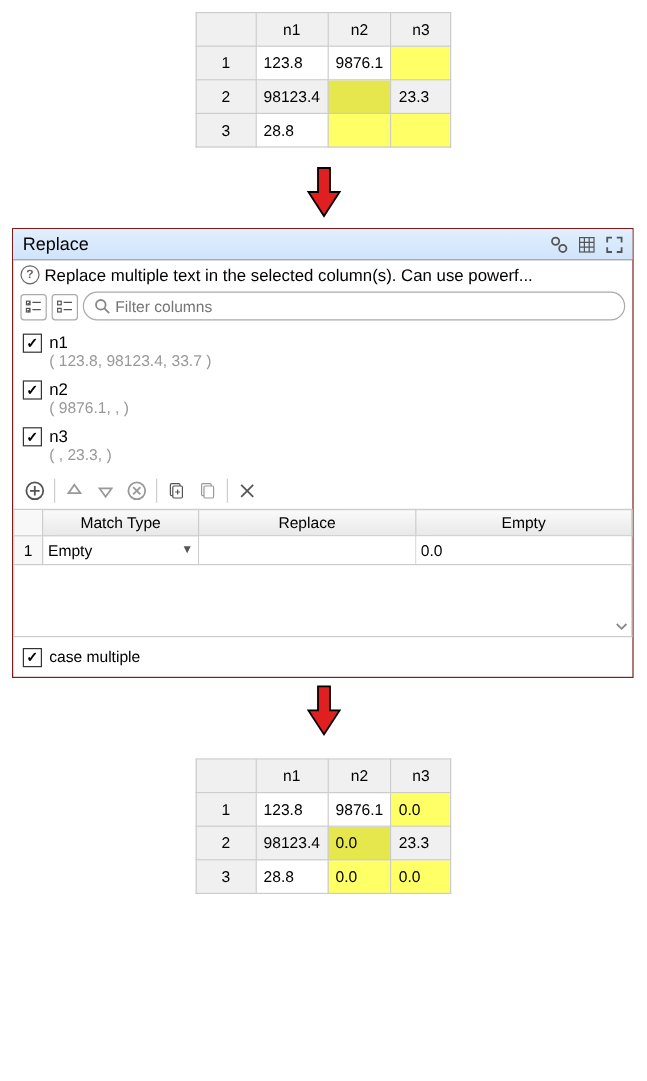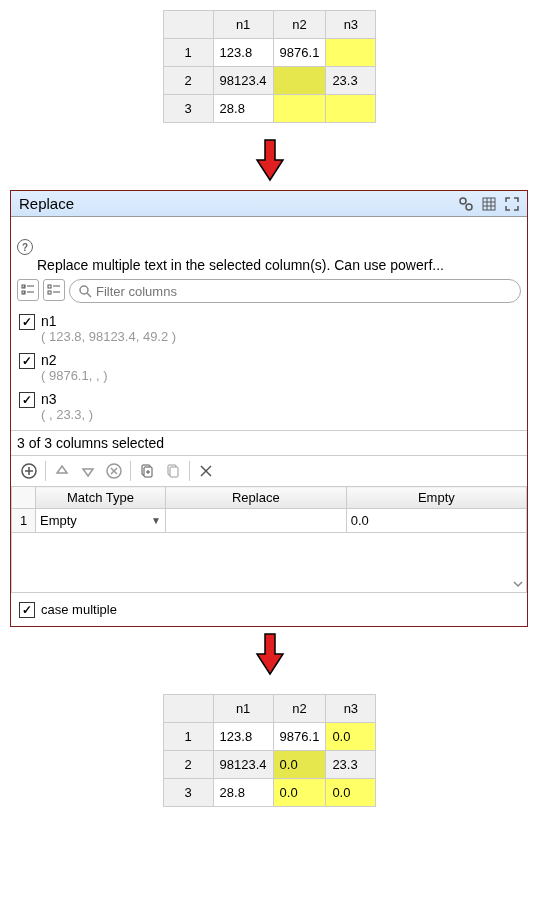--- a/index.html
+++ b/index.html
@@ -20,23 +20,23 @@
     .arrow-svg { display: inline-block; }
     
     
     .panel { border: 1px solid #7f1d1d; margin: 5px 10px; background: #fff; width: 518px; }
     .titlebar { background: linear-gradient(to bottom, #e1efff, #d0e4fa); border-bottom: 1px solid #999; display: flex; align-items: center; padding: 2px 4px; height: 26px; }
     .titlebar .title { flex: 1; font-size: 15px; padding-left: 4px; }
     .titlebar .tbtn { width: 22px; height: 20px; display: flex; align-items: center; justify-content: center; border: 1px solid transparent; margin-left: 1px; cursor: pointer; }
     
     .help-row { display: flex; align-items: center; padding: 4px 6px; gap: 4px; }
     .help-icon { width: 16px; height: 16px; border: 1.5px solid #666; border-radius: 50%; display: flex; align-items: center; justify-content: center; font-size: 10px; font-weight: bold; color: #666; flex-shrink: 0; }
-    .help-text { font-size: 14px; white-space: nowrap; overflow: hidden; text-overflow: ellipsis; margin-top: 36px; }
-    
-    .filter-row { display: flex; align-items: flex-start; padding: 2px 6px; gap: 4px; }
+    .help-text { font-size: 14px; white-space: nowrap; overflow: hidden; text-overflow: ellipsis; }
+    
+    .filter-row { display: flex; align-items: flex-end; padding: 2px 6px; gap: 4px; }
     .small-btn { width: 22px; height: 22px; border: 1px solid #aaa; border-radius: 3px; display: flex; align-items: center; justify-content: center; cursor: pointer; background: #fff; }
     .filter-input-wrap { flex: 1; border: 1px solid #aaa; border-radius: 12px; display: flex; align-items: center; padding: 2px 8px; gap: 4px; height: 24px; }
     .filter-input { flex: 1; border: none; outline: none; font-size: 13px; }
     
     .col-list { padding: 4px 8px; }
     .col-item { display: flex; align-items: flex-start; padding: 4px 0; gap: 6px; }
     .checkbox { width: 16px; height: 16px; border: 1.5px solid #333; display: flex; align-items: center; justify-content: center; cursor: pointer; font-size: 12px; font-weight: bold; margin-top: 1px; }
     .col-info { display: flex; flex-direction: column; }
     .col-name { font-size: 14px; }
     .col-values { font-size: 13px; color: #999; }
@@ -159,40 +159,39 @@
         </svg>
       <input class="filter-input" placeholder="Filter columns" style="">
     </div>
   </div>
 
   <div class="col-list">
     <div class="col-item">
       <div class="checkbox">✓</div>
       <div class="col-info">
         <span class="col-name">n1</span>
-        <span class="col-values">( 123.8, 98123.4, 49.2 )</span>
+        <span class="col-values">( 123.8, 98123.4, 33.7 )</span>
       </div>
     </div>
     <div class="col-item">
       <div class="checkbox">✓</div>
       <div class="col-info">
         <span class="col-name">n2</span>
         <span class="col-values">( 9876.1, , )</span>
       </div>
     </div>
     <div class="col-item">
       <div class="checkbox">✓</div>
       <div class="col-info">
         <span class="col-name">n3</span>
         <span class="col-values">( , 23.3, )</span>
       </div>
     </div>
   </div>
 
-  <div class="sel-status">3 of 3 columns selected</div>
 
   <div class="toolbar">
     <div class="tool-btn">
       <svg width="18" height="18" viewBox="0 0 18 18">
           <circle cx="9" cy="9" r="7" fill="none" stroke="#555" stroke-width="1.5"></circle>
           <line x1="9" y1="5" x2="9" y2="13" stroke="#555" stroke-width="1.5"></line>
           <line x1="5" y1="9" x2="13" y2="9" stroke="#555" stroke-width="1.5"></line>
         </svg>
     </div>
     <div class="tool-sep"></div>

